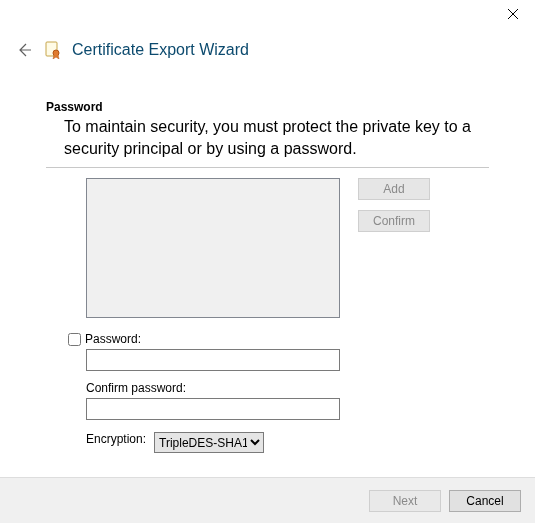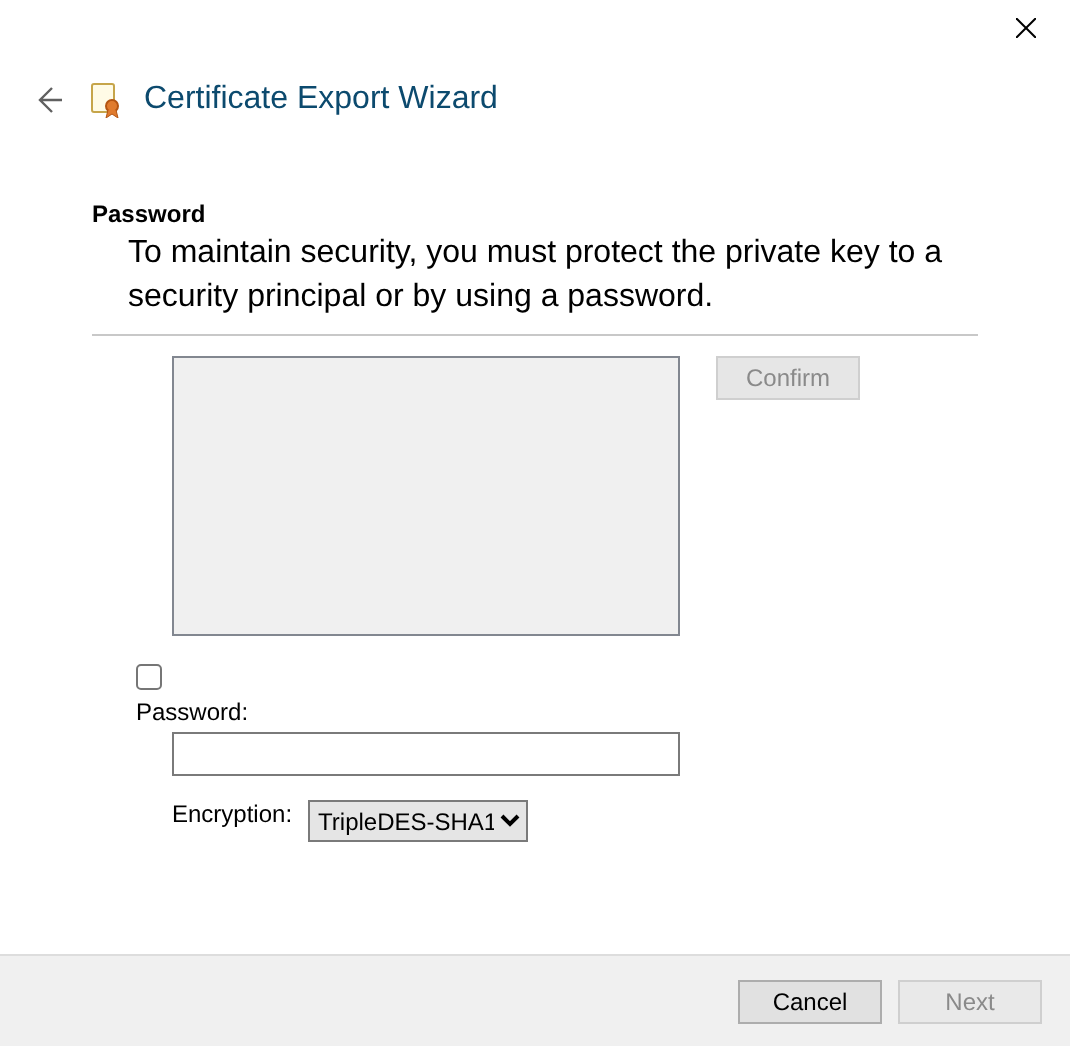--- a/index.html
+++ b/index.html
@@ -111,23 +111,23 @@
     background: #e6e6e6;
     border-color: #cfcfcf;
     cursor: default;
   }
   .field-block {
     padding-left: 40px;
     margin-bottom: 10px;
   }
   .field-label {
     display: flex;
+    align-items: center;
     gap: 4px;
     margin-bottom: 3px;
-    flex-direction: column;
   }
   .text-input {
     width: 254px;
     height: 22px;
     border: 1px solid #7a7a7a;
     font-family: inherit;
     font-size: 12px;
     padding: 1px 4px;
     background: #fff;
   }
@@ -205,39 +205,46 @@
 
 <div class="content">
   <div class="section-title">Password</div>
   <div class="section-desc">To maintain security, you must protect the private key to a security principal or by using a password.</div>
   <hr class="hr">
 
 
   <div class="list-and-btns">
     <div class="listbox"></div>
     <div class="side-btns">
+      <button class="win-btn" disabled="">Add</button>
       <button class="win-btn" disabled="">Confirm</button>
     </div>
   </div>
 
   <div class="field-block" style="padding-left:22px;">
     <div class="field-label">
       <input type="checkbox" style="">
       <span>Password:</span>
     </div>
     <div style="padding-left:18px;">
       <input type="password" class="text-input" value="" style="">
     </div>
   </div>
 
+  <div class="field-block">
+    <div class="field-label">
+      <span>Confirm password:</span>
+    </div>
+    <input type="password" class="text-input" value="" style="">
+  </div>
 
   <div class="enc-row">
     <span>Encryption:</span>
     <select class="combo">
       <option>TripleDES-SHA1</option>
     </select>
   </div>
 </div>
 
 <div class="footer">
+  <button class="big-btn" disabled="">Next</button>
   <button class="big-btn">Cancel</button>
-  <button class="big-btn" disabled="">Next</button>
 </div>
 
 </body></html>

